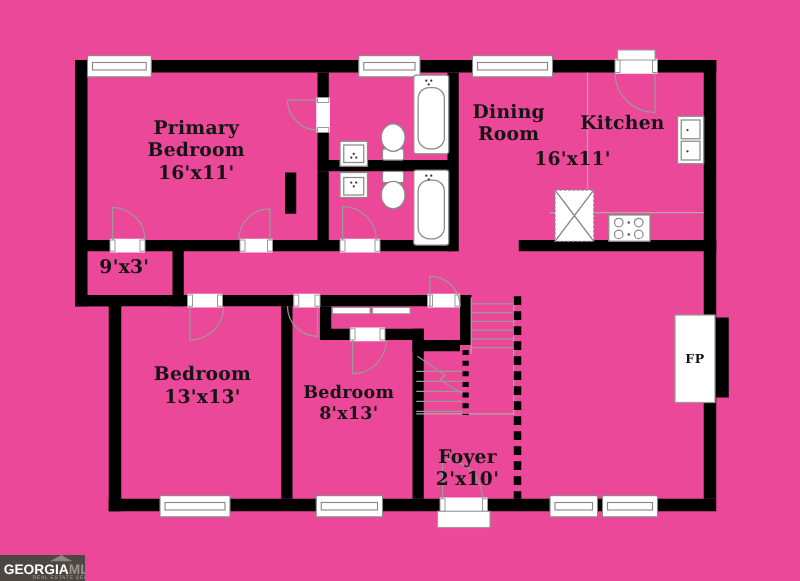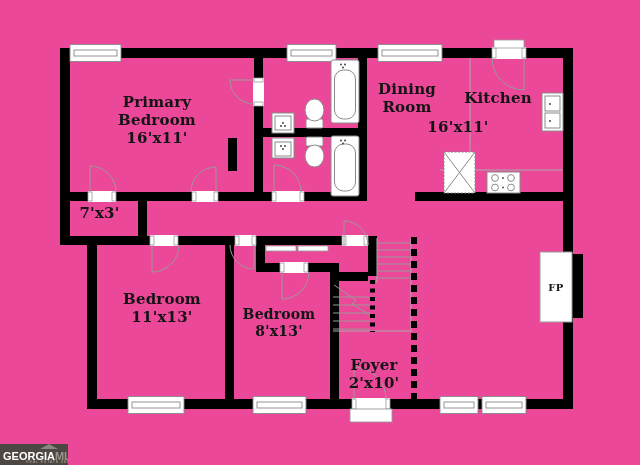--- a/index.html
+++ b/index.html
@@ -228,25 +228,25 @@
 <div class="lbl" style="left:449px;top:89px;width:98px;">
   <span>Kitchen</span>
 </div>
 <div class="lbl" style="left:362px;top:80px;width:90px;">
   <span>Dining Room</span>
 </div>
 <div class="lbl" style="left:414px;top:118px;width:88px;">
   <span>16'x11'</span>
 </div>
 <div class="lbl" style="left:72px;top:204px;width:55px;">
-  <span>7'x3'</span>
+  <span>9'x3'</span>
 </div>
 <div class="lbl" style="left:108px;top:290px;width:108px;">
   <span>Bedroom</span>
-  <span class="dims">11'x13'</span>
+  <span class="dims">13'x13'</span>
 </div>
 <div class="lbl" style="left:230px;top:306px;width:98px;font-size:14px;">
   <span>Bedroom</span>
   <span class="dims">8'x13'</span>
 </div>
 <div class="lbl" style="left:337px;top:356px;width:74px;">
   <span>Foyer</span>
   <span class="dims">2'x10'</span>
 </div>
 <div class="lbl fp-lbl" style="left:540px;top:282px;width:32px;">

